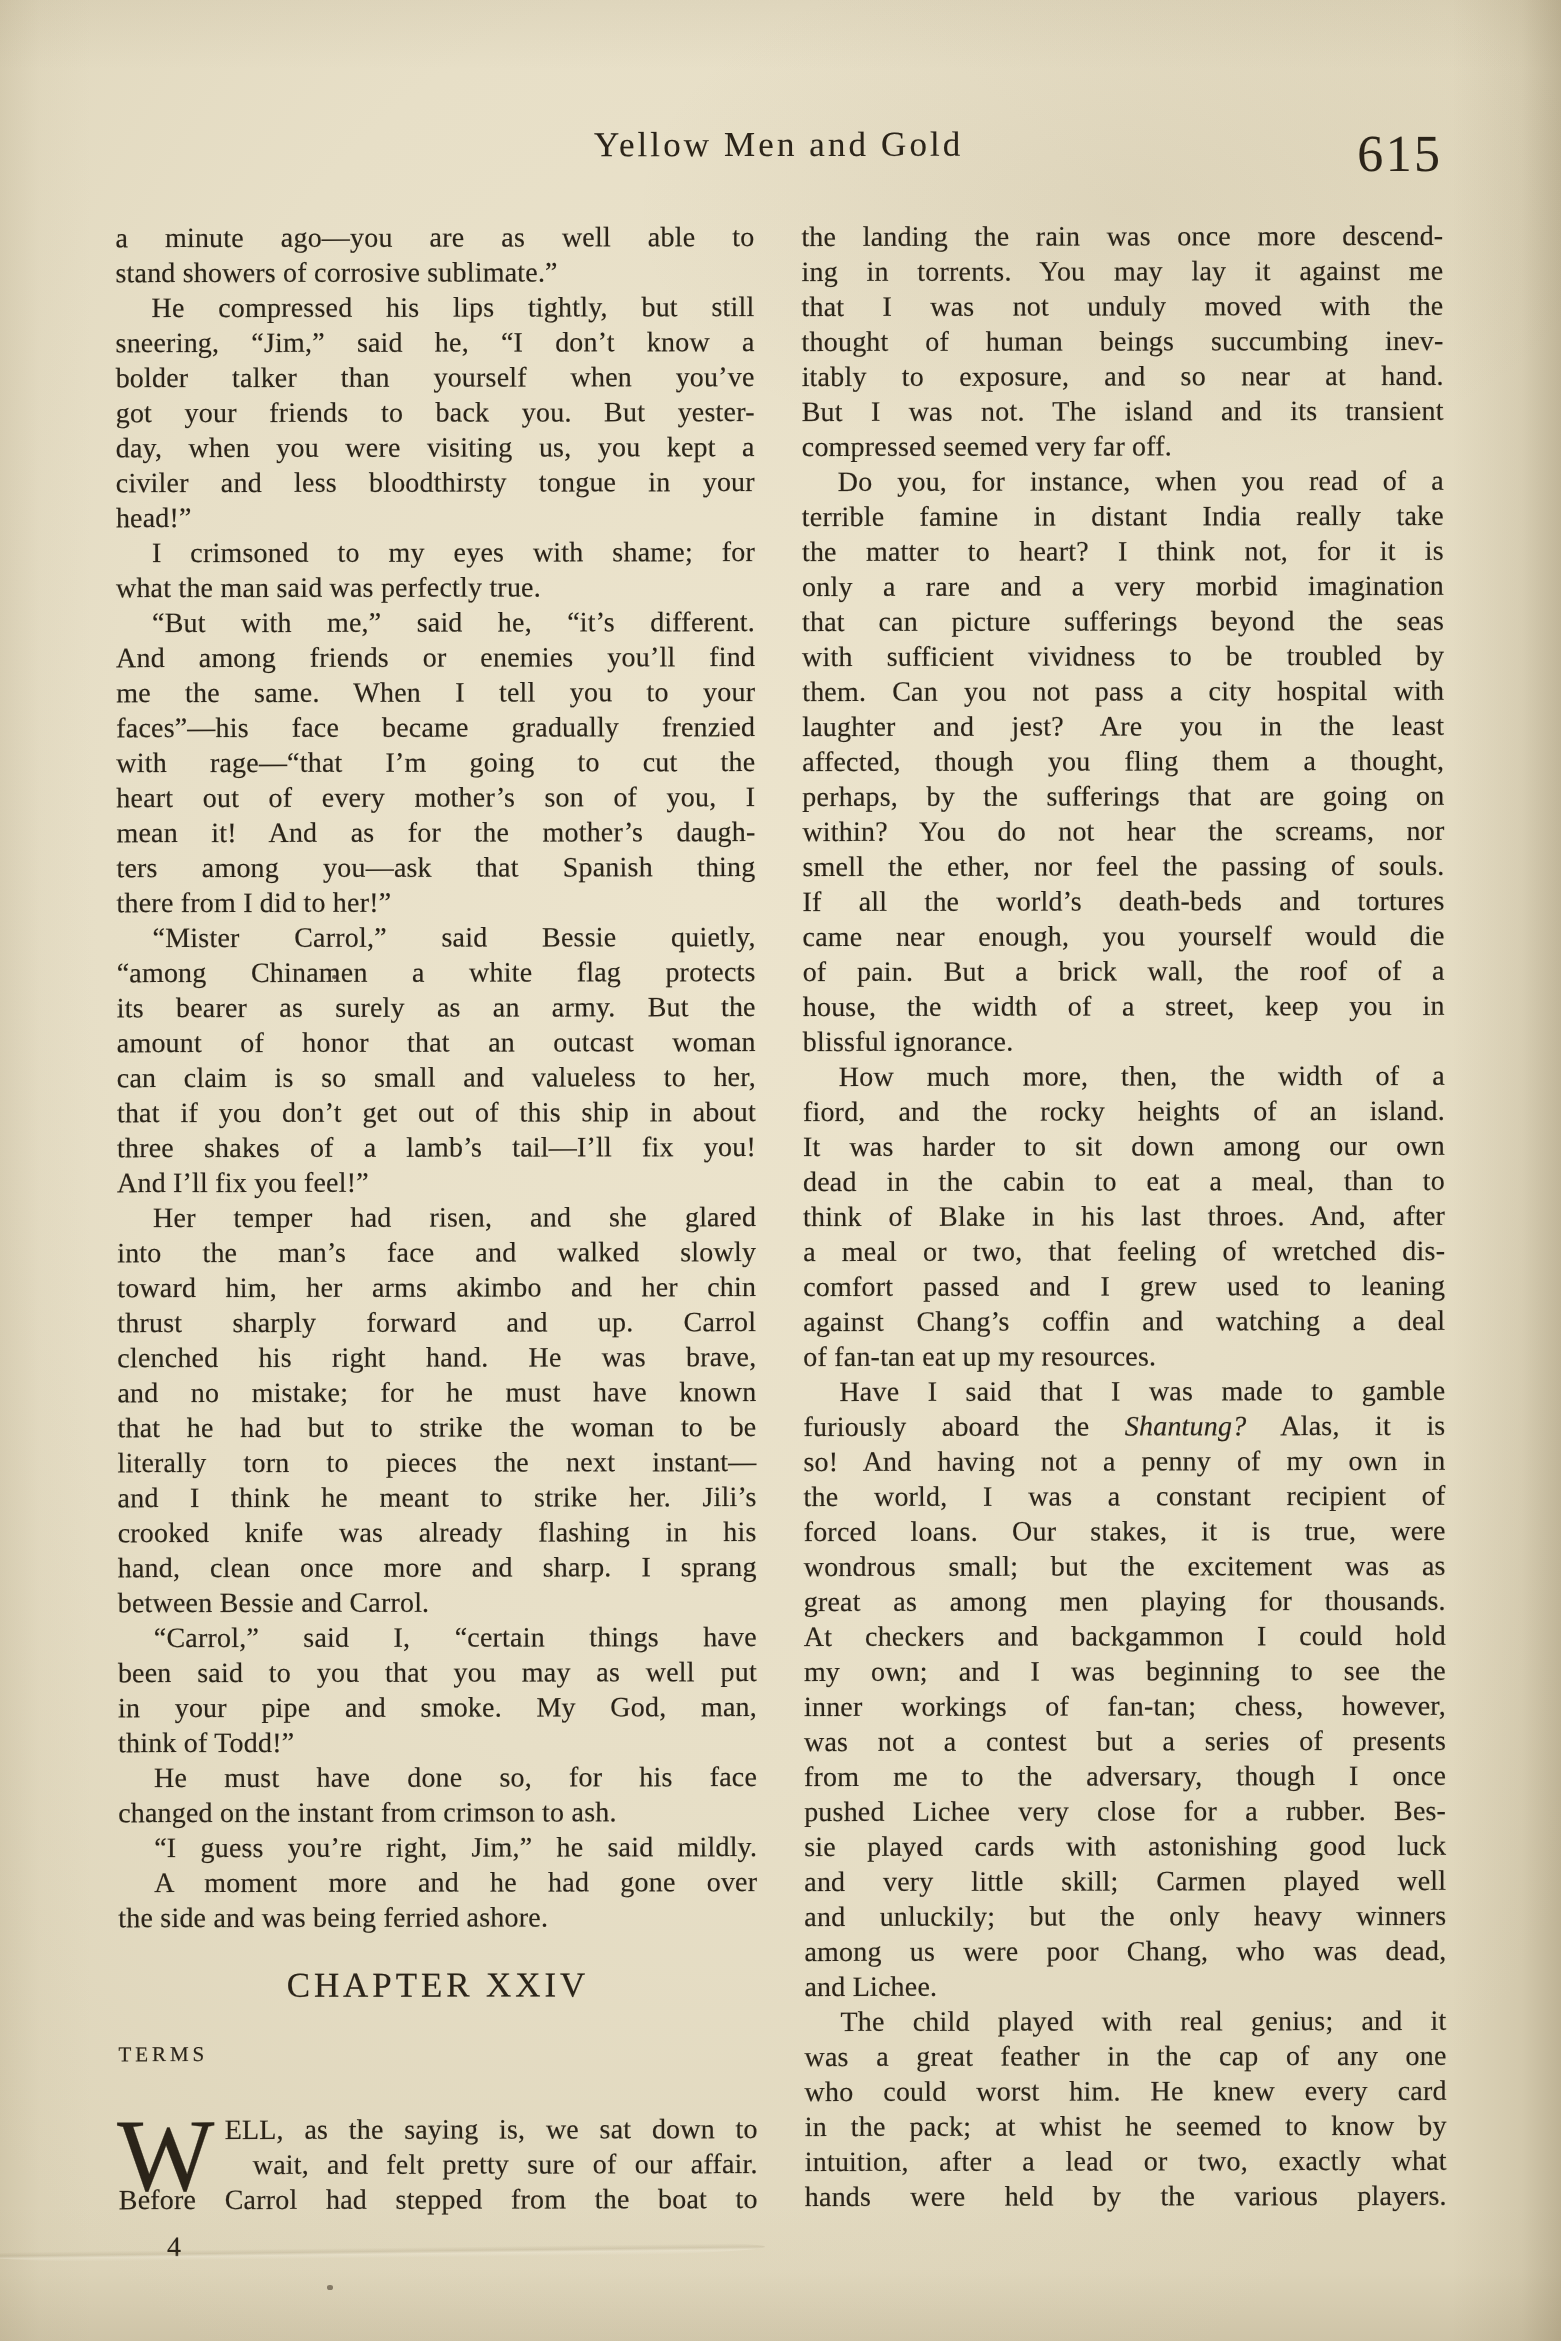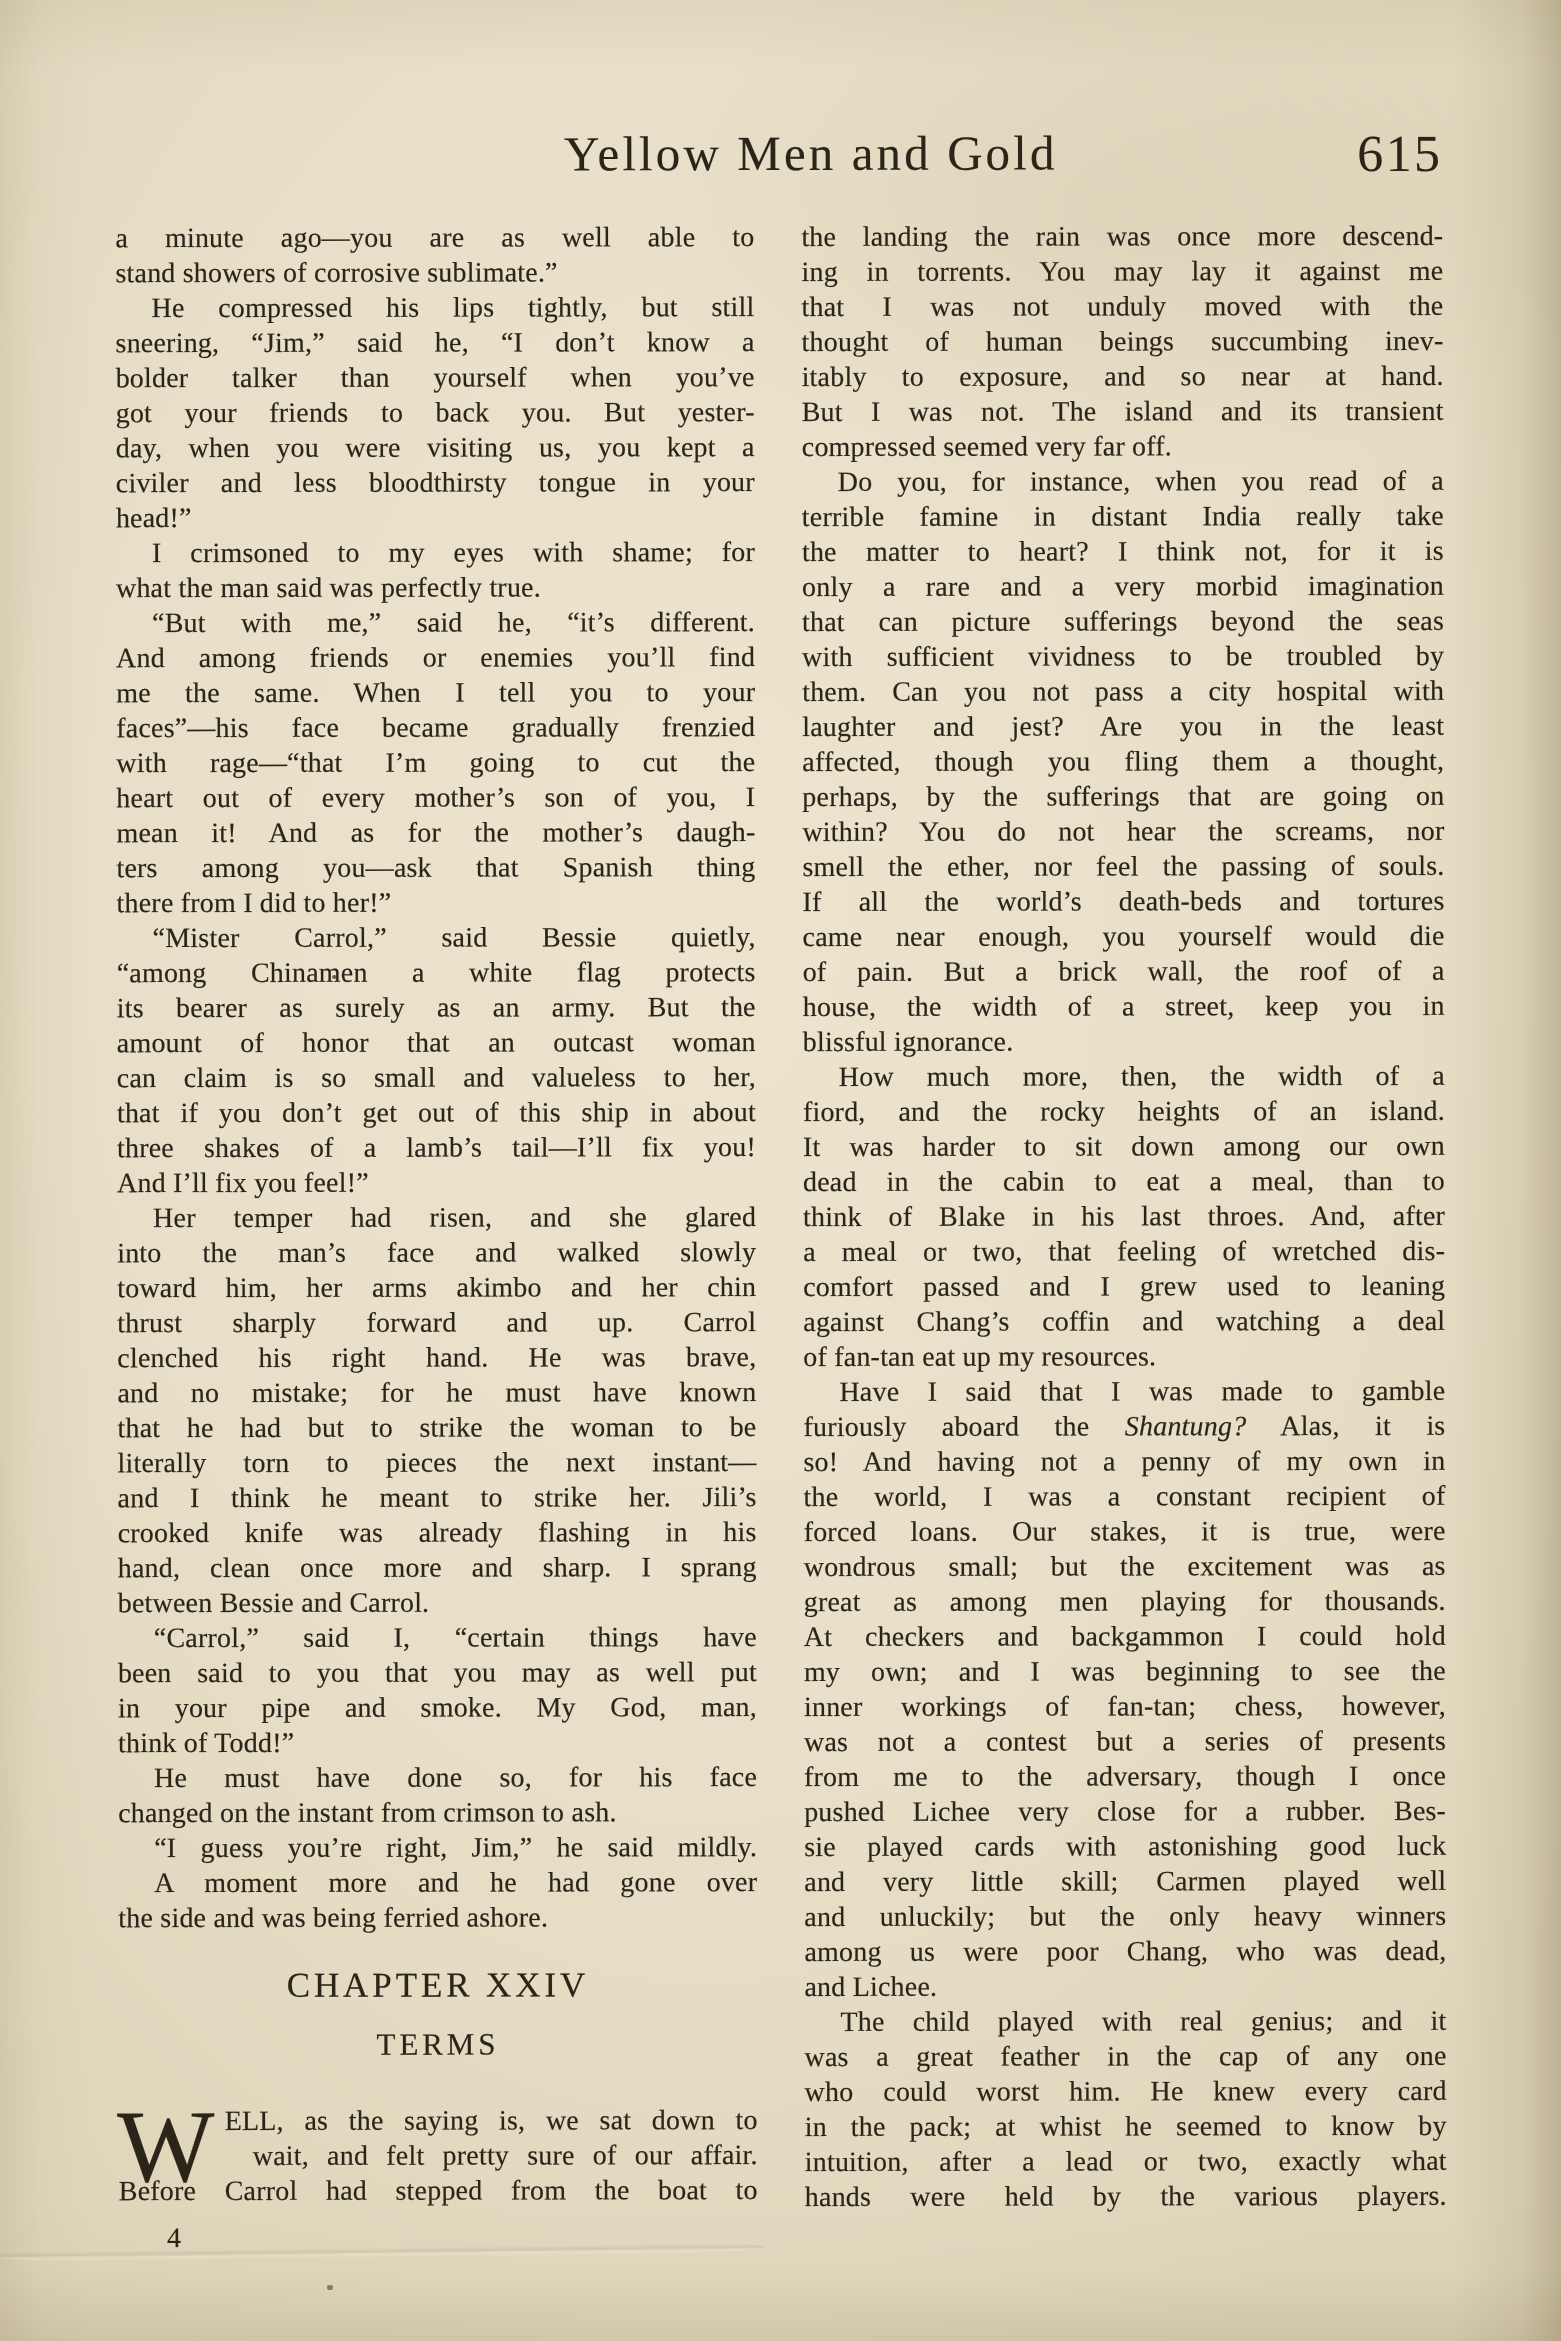--- a/index.html
+++ b/index.html
@@ -14,21 +14,21 @@
       radial-gradient(ellipse 703px 390px at 72% 9%, rgba(140,120,80,0.10), rgba(140,120,80,0) 70%),
       linear-gradient(90deg, rgba(120,100,60,0.12) 0%, rgba(120,100,60,0.03) 2.5%, rgba(0,0,0,0) 6%, rgba(0,0,0,0) 93%, rgba(110,90,50,0.10) 97.5%, rgba(100,82,45,0.26) 100%),
       linear-gradient(0deg, rgba(110,90,50,0.14) 0%, rgba(110,90,50,0.02) 3%, rgba(0,0,0,0) 6%, rgba(0,0,0,0) 97%, rgba(110,90,50,0.07) 100%),
       radial-gradient(ellipse 1093px 1639px at 45% 38%, #ece4cd 0%, #e7dfc7 55%, #ded5ba 100%);
   }
   .content{position:absolute;inset:0;transform:rotate(-0.1deg);}
   
   .page-header{position:absolute;left:117px;top:125px;width:1327px;height:48px;}
   .running-title{
     position:absolute;left:50%;transform:translateX(-50%);
-    font-size:49px;letter-spacing:3.1px;white-space:nowrap;margin-left:32px;
+    font-size:35px;letter-spacing:3.1px;white-space:nowrap;
     -webkit-text-stroke:0.2px rgba(43,36,25,0.5);
   }
   .folio{
     position:absolute;right:0;top:0;font-size:52px;letter-spacing:2.3px;
     -webkit-text-stroke:0.2px rgba(43,36,25,0.5);
   }
   
   .col{
     position:absolute;top:219px;
     font-size:28px;line-height:35px;letter-spacing:0.2px;
@@ -41,22 +41,22 @@
   .ln.ln-end{text-align:left;text-align-last:left;}
   .para.indent .ln:first-child{text-indent:36px;}
   .ln i{}
   
   .chapter-heading{
     text-align:center;font-weight:400;
     font-size:35px;line-height:39px;letter-spacing:3.9px;
     margin:31px 0 0 0;
   }
   .chapter-sub{
-    text-align:center;font-size:31px;line-height:26.5px;letter-spacing:3.9px;
-    margin-top:27px;
+    text-align:left;font-size:21px;line-height:26.5px;letter-spacing:3.9px;
+    margin-top:36px;
   }
   .opening{position:relative;margin-top:44px;}
   .dropcap{
     position:absolute;left:-1.6px;top:-7.8px;
     font-size:103px;line-height:1;
     -webkit-text-stroke:0.5px rgba(43,36,25,0.6);
   }
   .op-1{padding-left:106px;}
   .op-2{padding-left:134px;}
   .sig{margin-top:12.5px;padding-left:48px;font-size:28px;}

